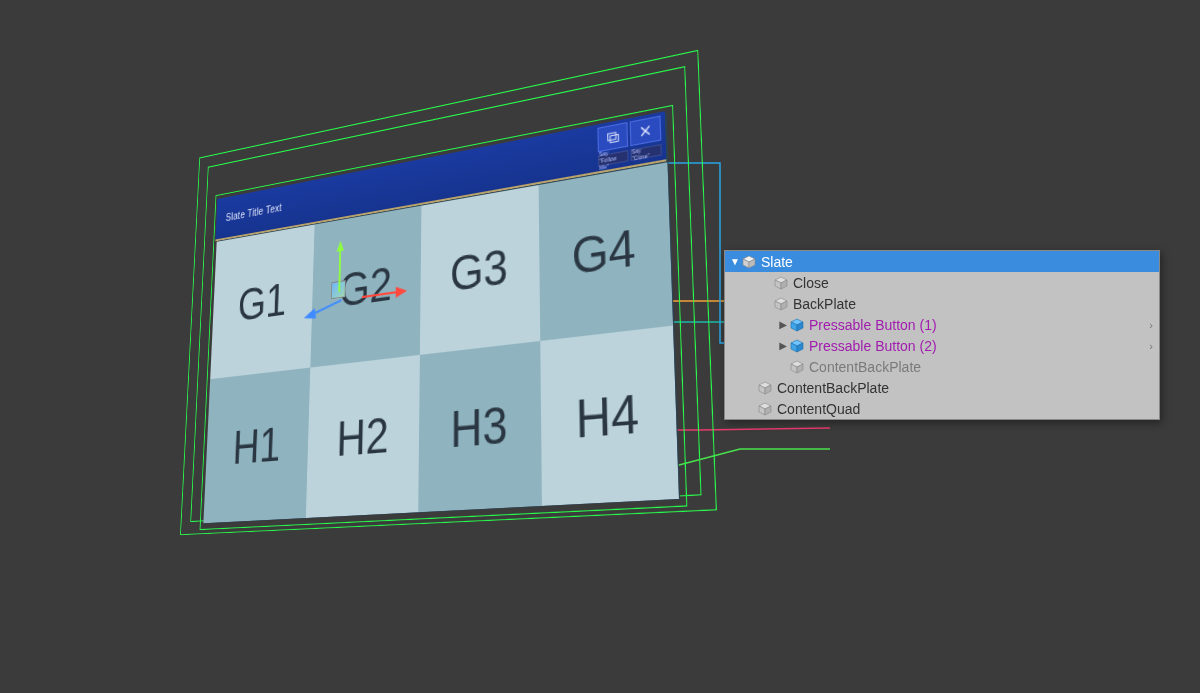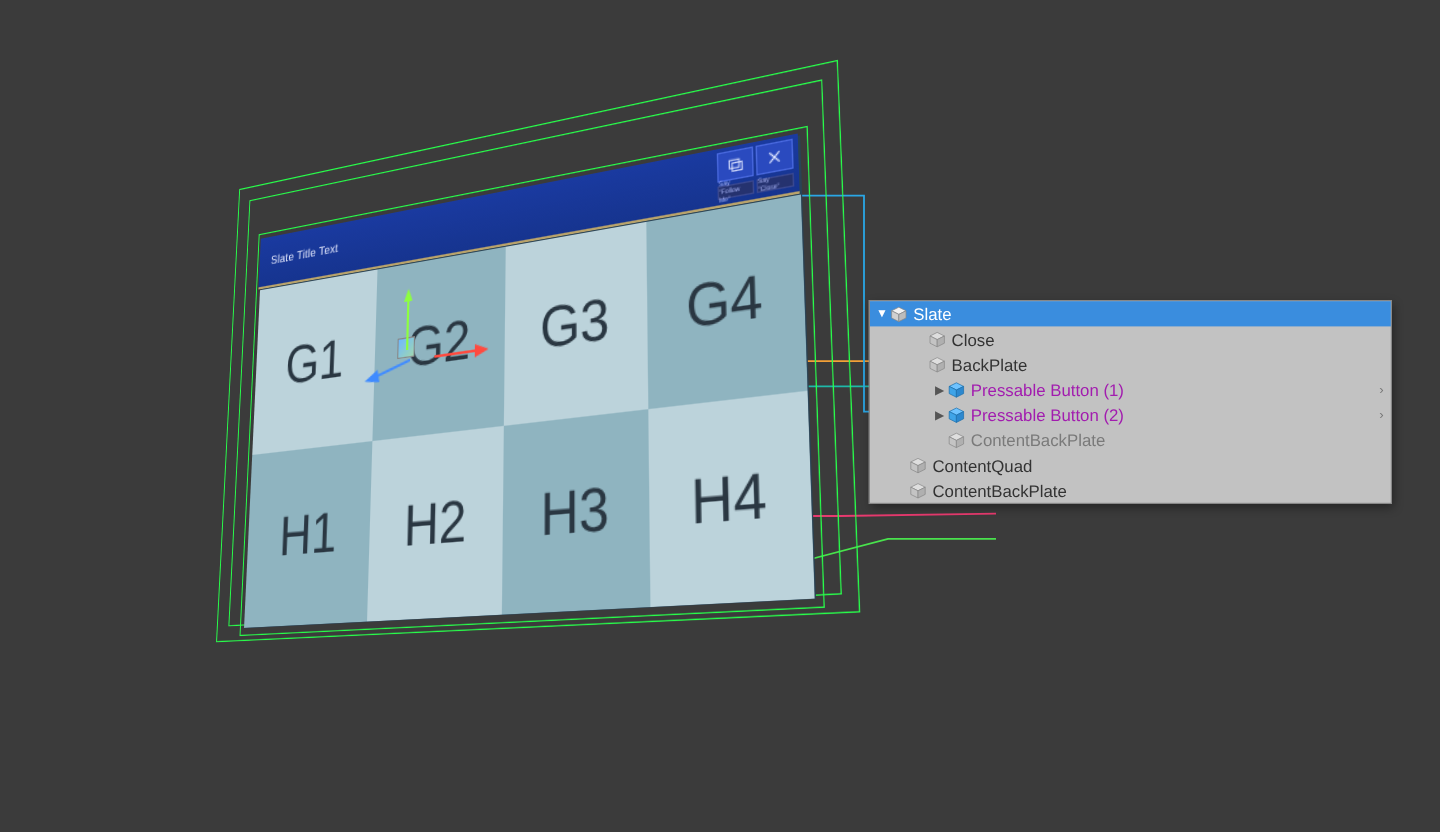--- a/index.html
+++ b/index.html
@@ -366,25 +366,25 @@
       <span class="label">ContentBackPlate</span>
     </div>
     <div class="row">
       <span class="indent" style="width: 16px;"></span>
       <span class="arrow-toggle none"></span>
       <svg class="cube-icon" viewBox="0 0 16 14">
     <polygon points="8,1 14,4 8,7 2,4" fill="#dedede" stroke="#888" stroke-width="0.6"></polygon>
     <polygon points="2,4 8,7 8,13 2,10" fill="#c4c4c4" stroke="#888" stroke-width="0.6"></polygon>
     <polygon points="14,4 8,7 8,13 14,10" fill="#b0b0b0" stroke="#888" stroke-width="0.6"></polygon>
   </svg>
-      <span class="label">ContentQuad</span>
+      <span class="label">ContentBackPlate</span>
     </div>
     <div class="row">
       <span class="indent" style="width: 16px;"></span>
       <span class="arrow-toggle none"></span>
       <svg class="cube-icon" viewBox="0 0 16 14">
     <polygon points="8,1 14,4 8,7 2,4" fill="#dedede" stroke="#888" stroke-width="0.6"></polygon>
     <polygon points="2,4 8,7 8,13 2,10" fill="#c4c4c4" stroke="#888" stroke-width="0.6"></polygon>
     <polygon points="14,4 8,7 8,13 14,10" fill="#b0b0b0" stroke="#888" stroke-width="0.6"></polygon>
   </svg>
-      <span class="label">ContentBackPlate</span>
+      <span class="label">ContentQuad</span>
     </div>
   </div>
 
 </body></html>

